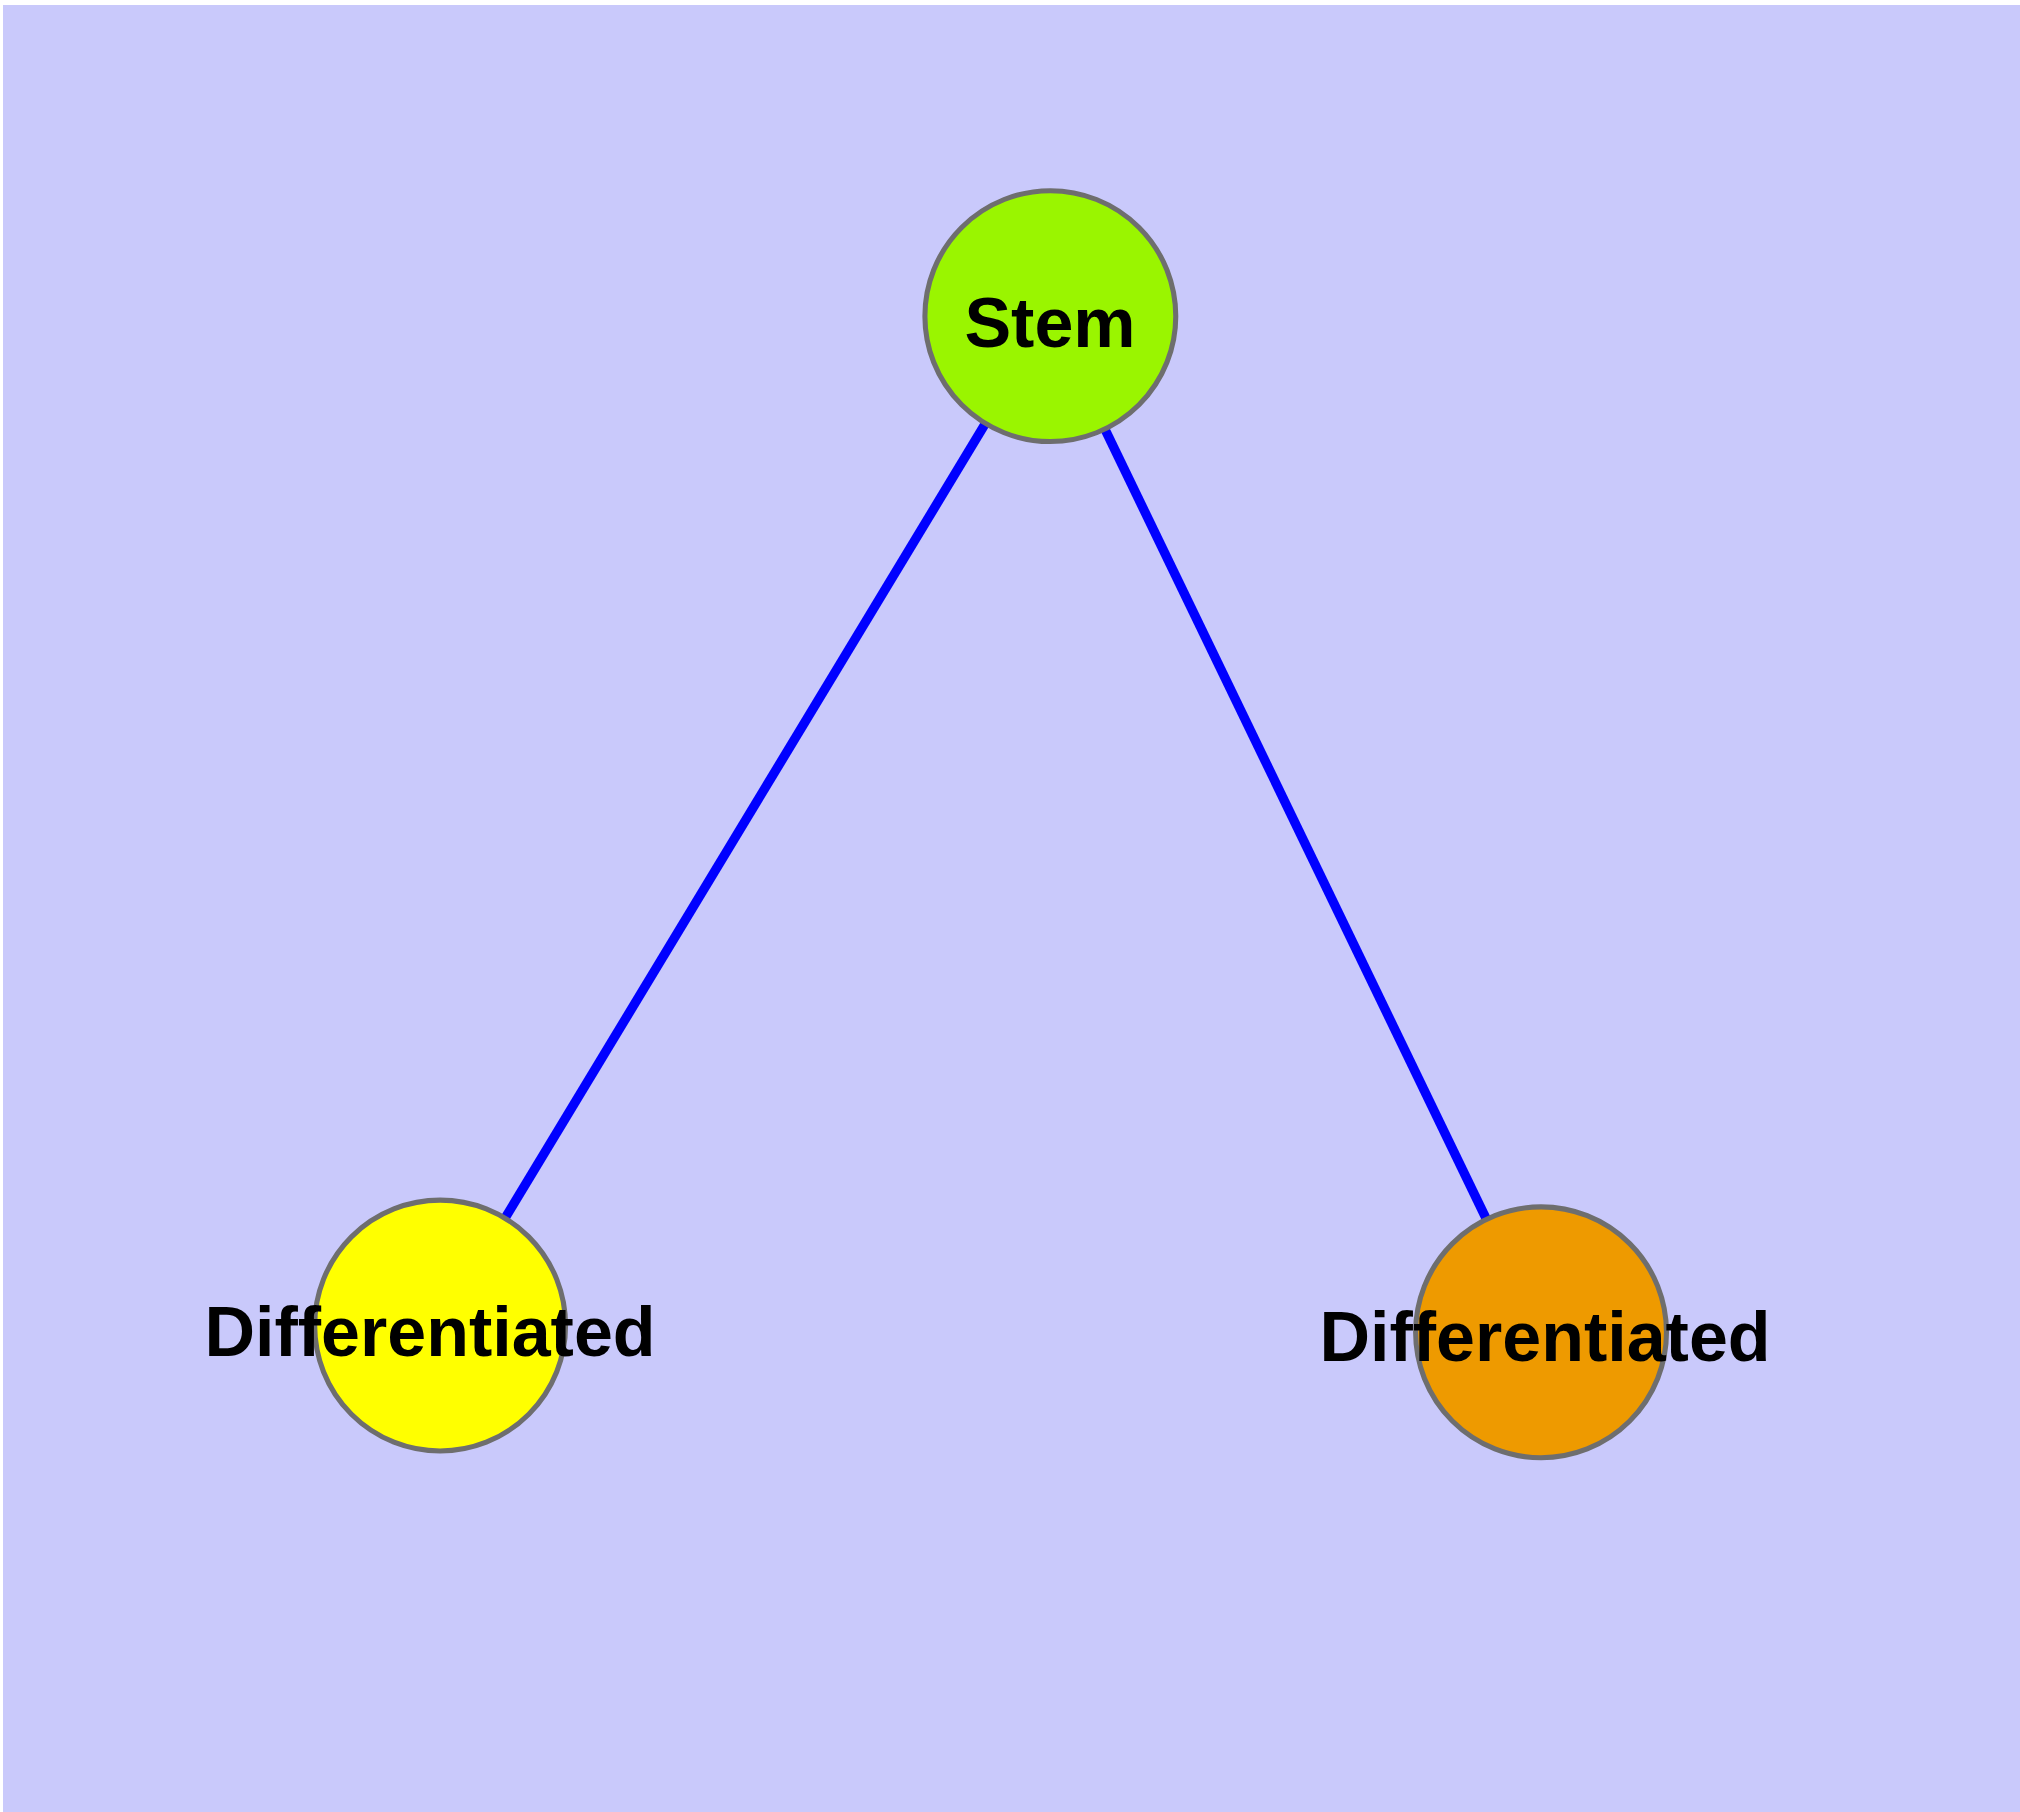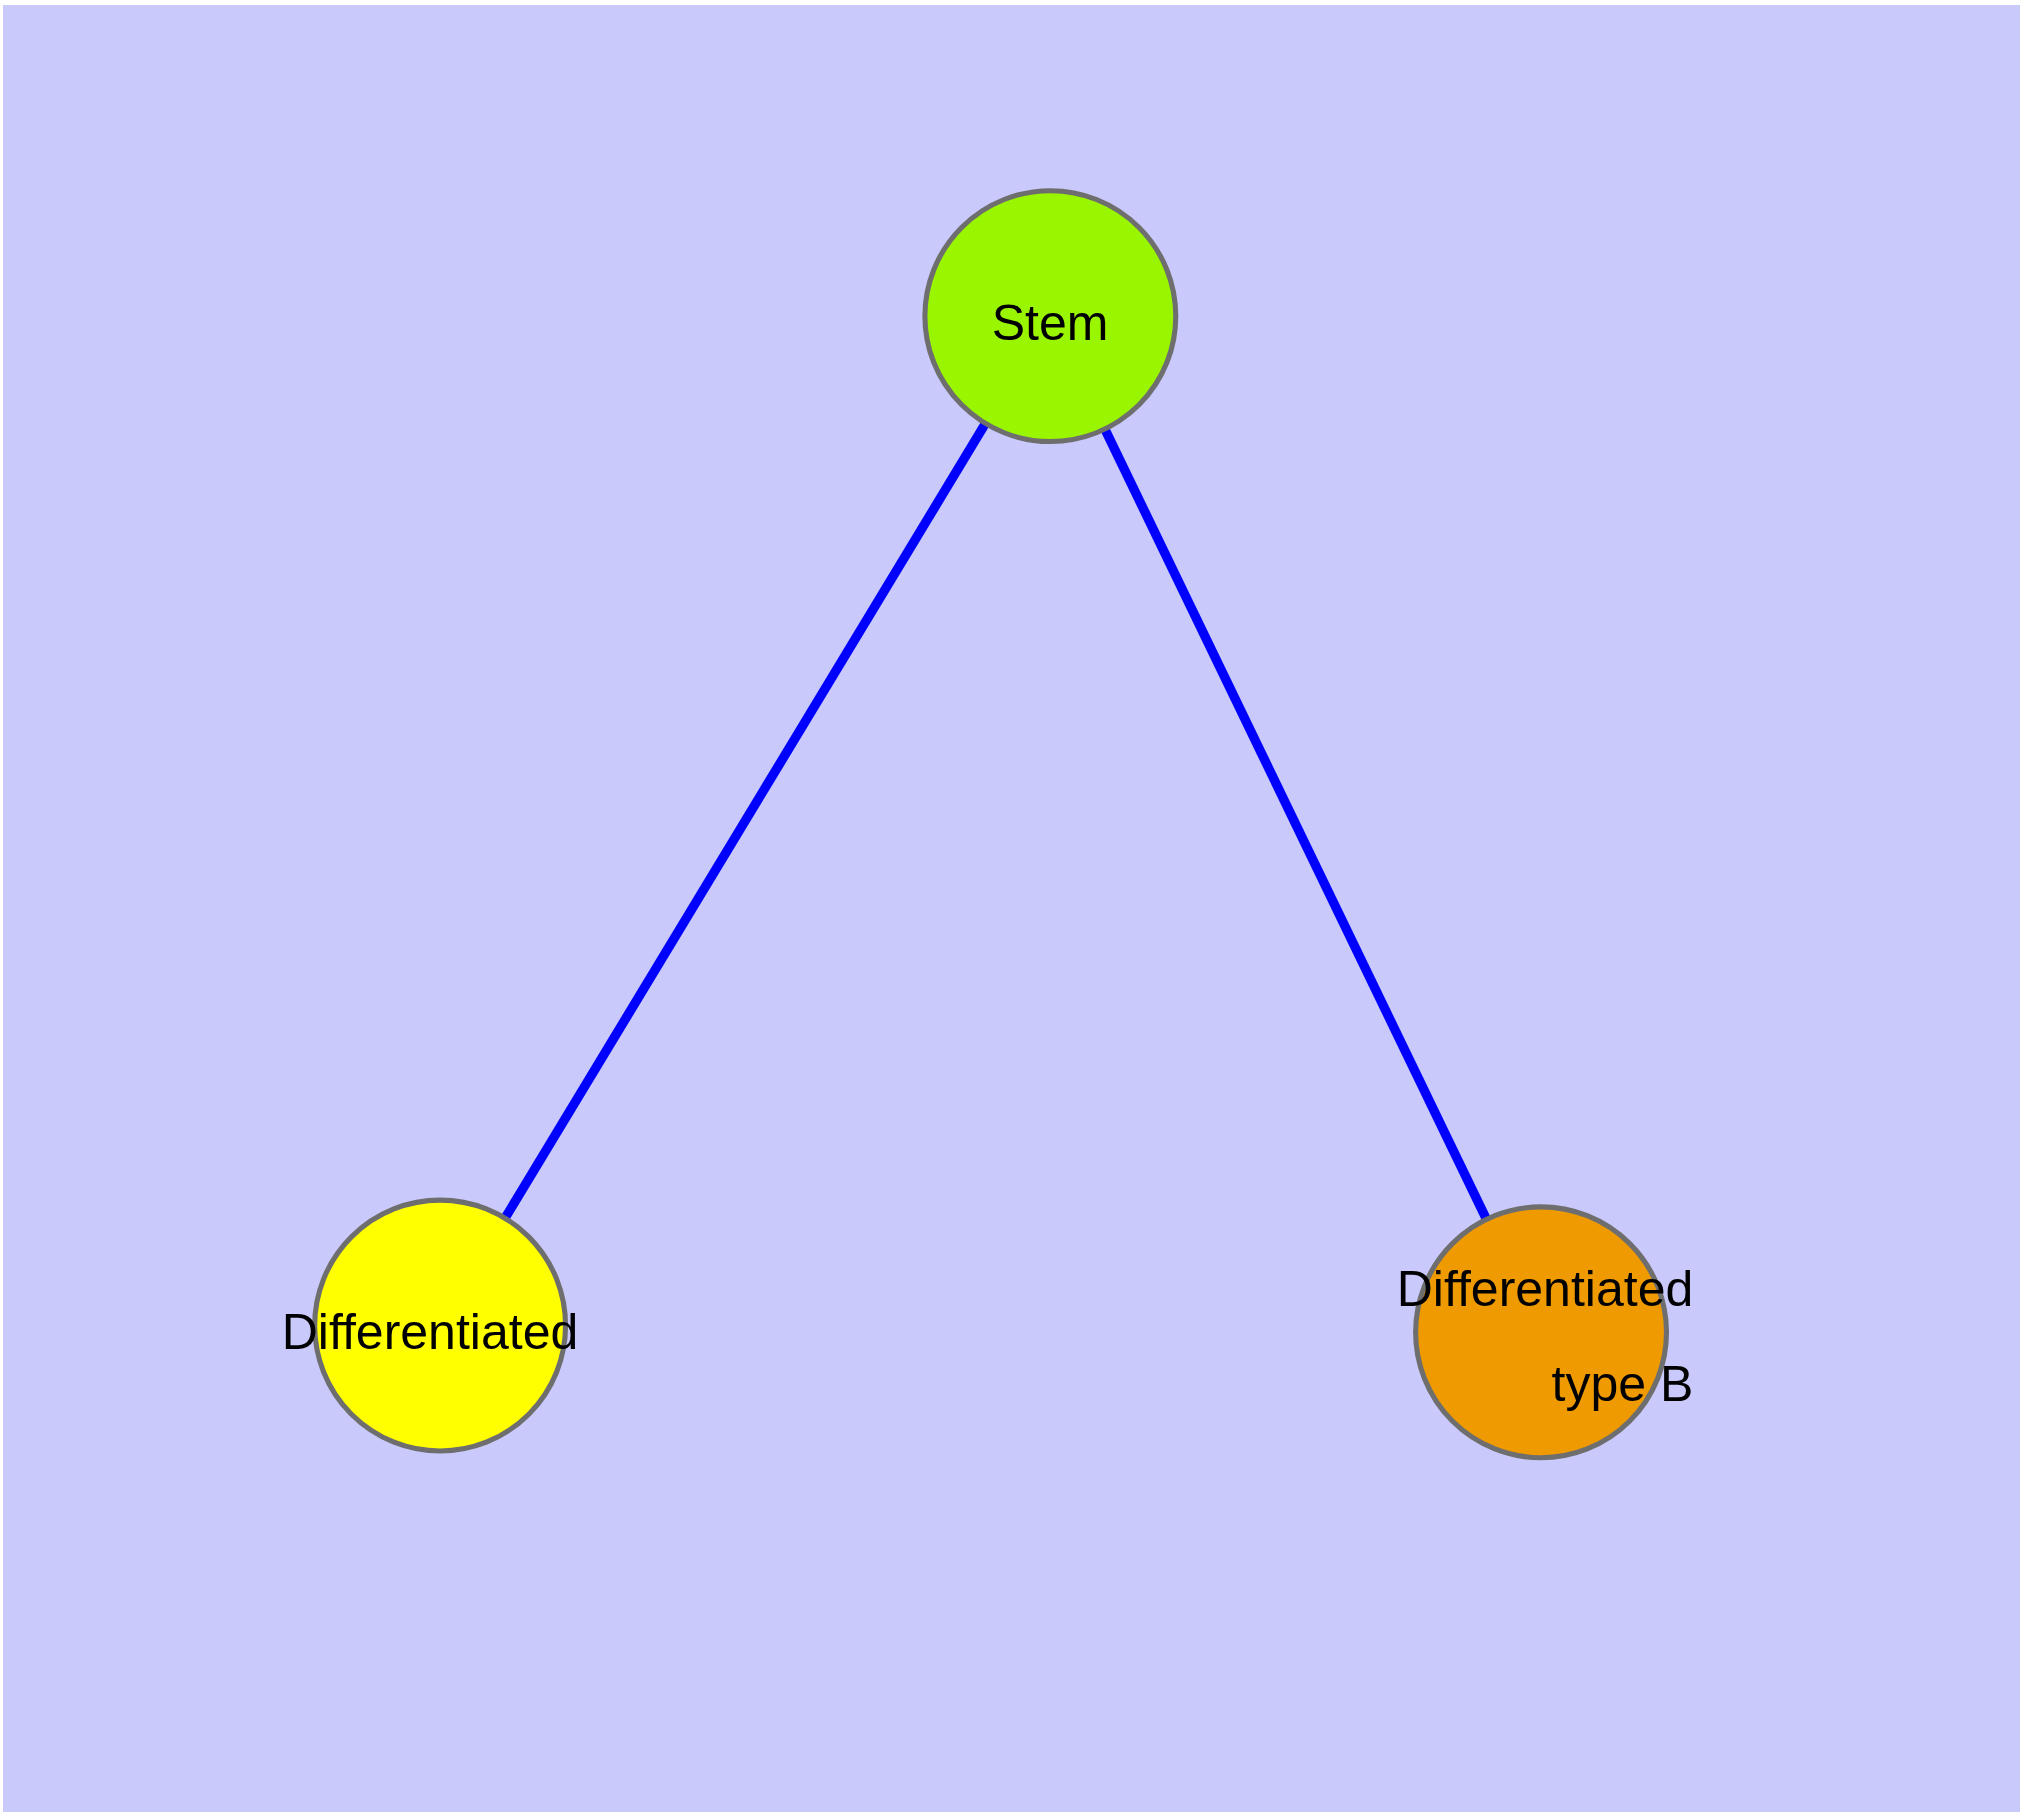--- a/index.html
+++ b/index.html
@@ -34,24 +34,24 @@
     stroke-width: 11;
   }
   circle.node {
     stroke: #6E6E6E;
     stroke-width: 6;
   }
   .node-label {
     position: absolute;
     transform: translate(-50%, -50%);
     color: #000000;
-    font-weight: normal;
-    font-size: 50px;
+    font-weight: bold;
+    font-size: 70px;
     line-height: 95px;
-    text-align: right;
+    text-align: center;
     white-space: nowrap;
   }
 </style>
 </head>
 <body>
 
 <div>
 
   <div class="plot-bg"></div>
 
@@ -69,17 +69,16 @@
   </svg>
 
   <div class="node-label" style="left:1050px; top:323px;">Stem</div>
 
   <div class="node-label" style="left:430px; top:1332px;">
     <div>Differentiated</div>
   </div>
 
   <div class="node-label" style="left:1545px; top:1337px;">
     <div>Differentiated</div>
-    <div>type B</div>
   </div>
 
 </div>
 
 
 </body></html>

